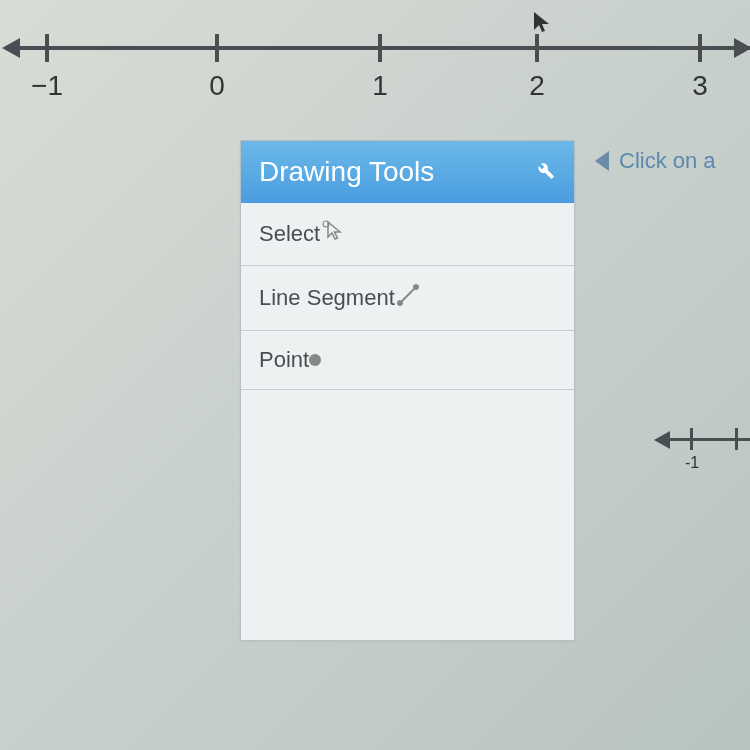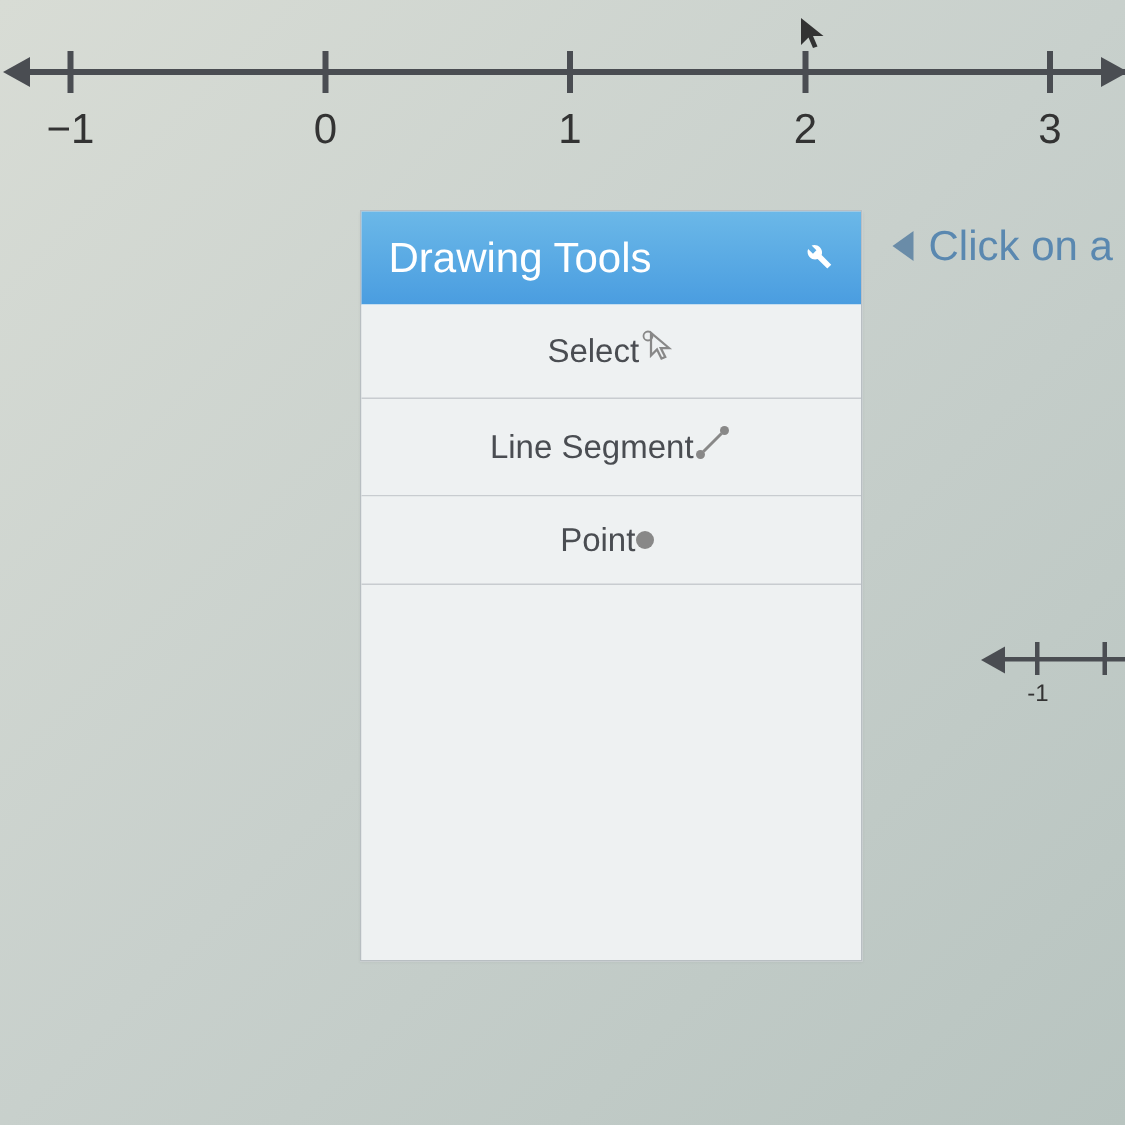--- a/index.html
+++ b/index.html
@@ -87,21 +87,21 @@
       display: flex;
       justify-content: space-between;
       align-items: center;
     }
     .tool-item {
       padding: 16px 18px;
       border-bottom: 1px solid #c8ccd0;
       font-size: 22px;
       color: #4a4d52;
       display: flex;
-      justify-content: center;
+      justify-content: flex-start;
       align-items: center;
       background: #eef1f2;
       cursor: pointer;
     }
     .tools-empty {
       height: 250px;
       background: #eef1f2;
     }
     
     
@@ -114,21 +114,21 @@
       gap: 10px;
     }
     .hint-arrow {
       width: 0;
       height: 0;
       border-top: 10px solid transparent;
       border-bottom: 10px solid transparent;
       border-right: 14px solid #6a8ca8;
     }
     .hint-text {
-      font-size: 28px;
+      font-size: 22px;
       color: #5a88b0;
     }
     
     
     .small-line {
       position: absolute;
       top: 430px;
       left: 650px;
       width: 100px;
       height: 40px;

